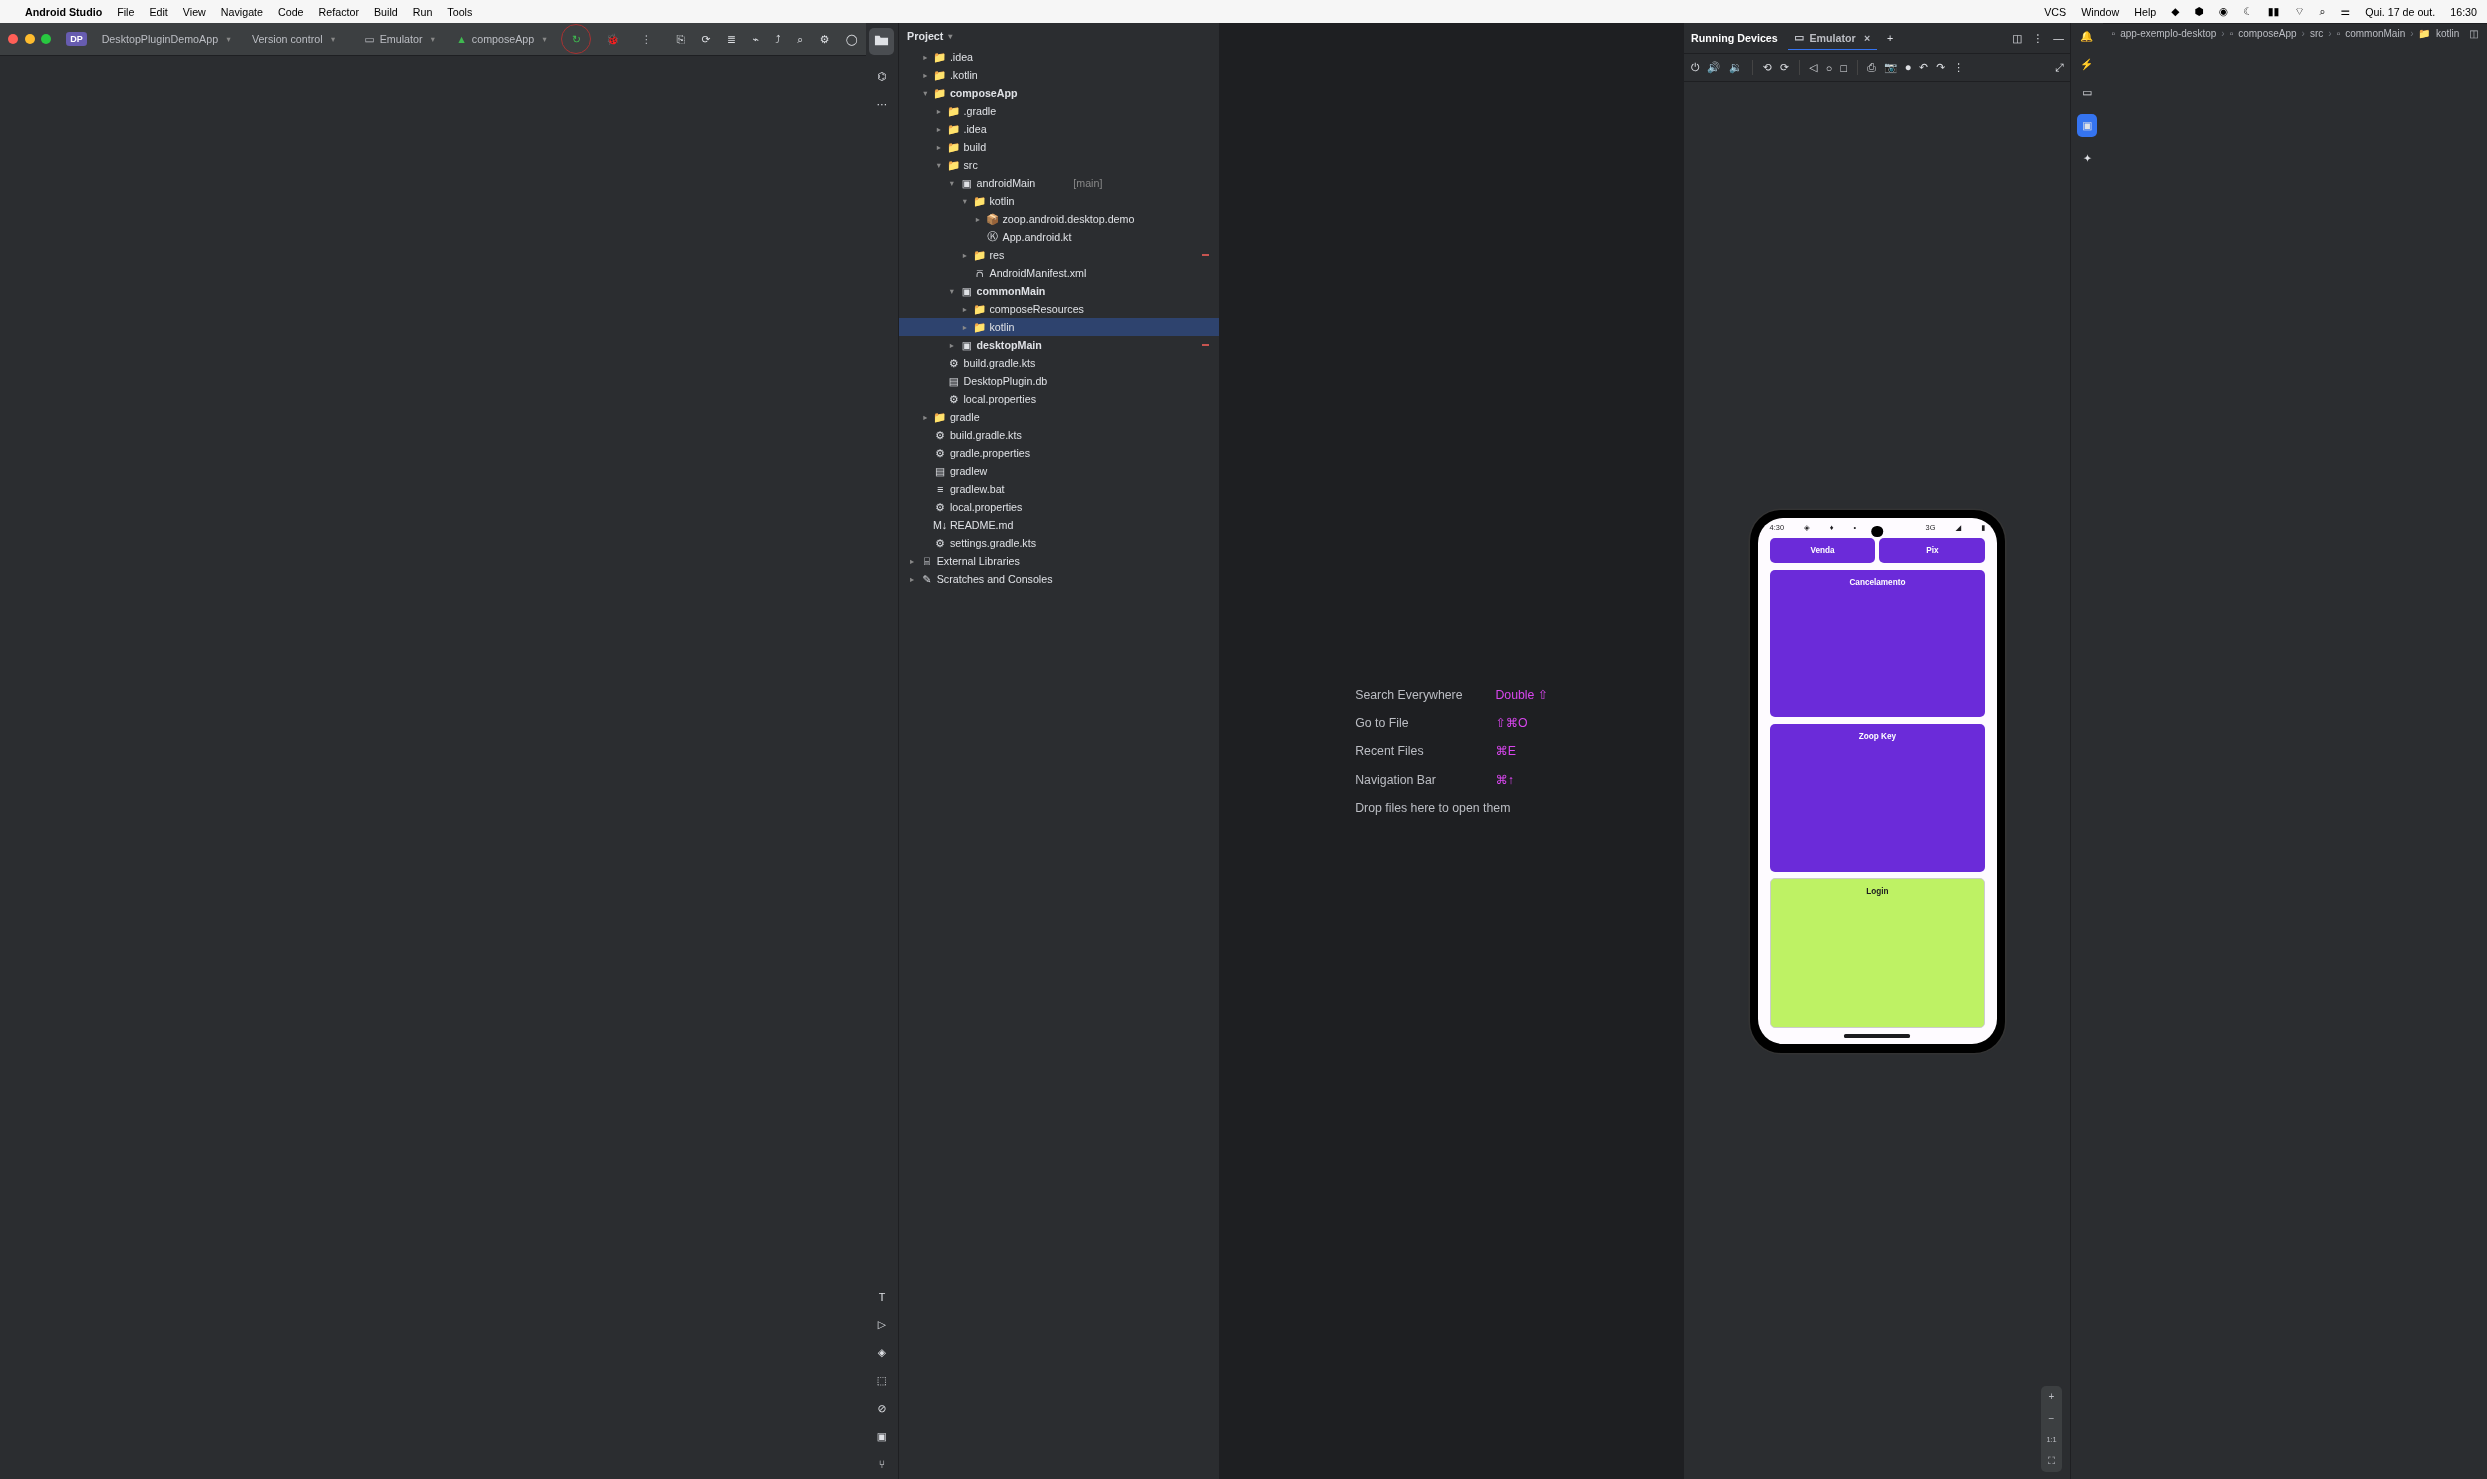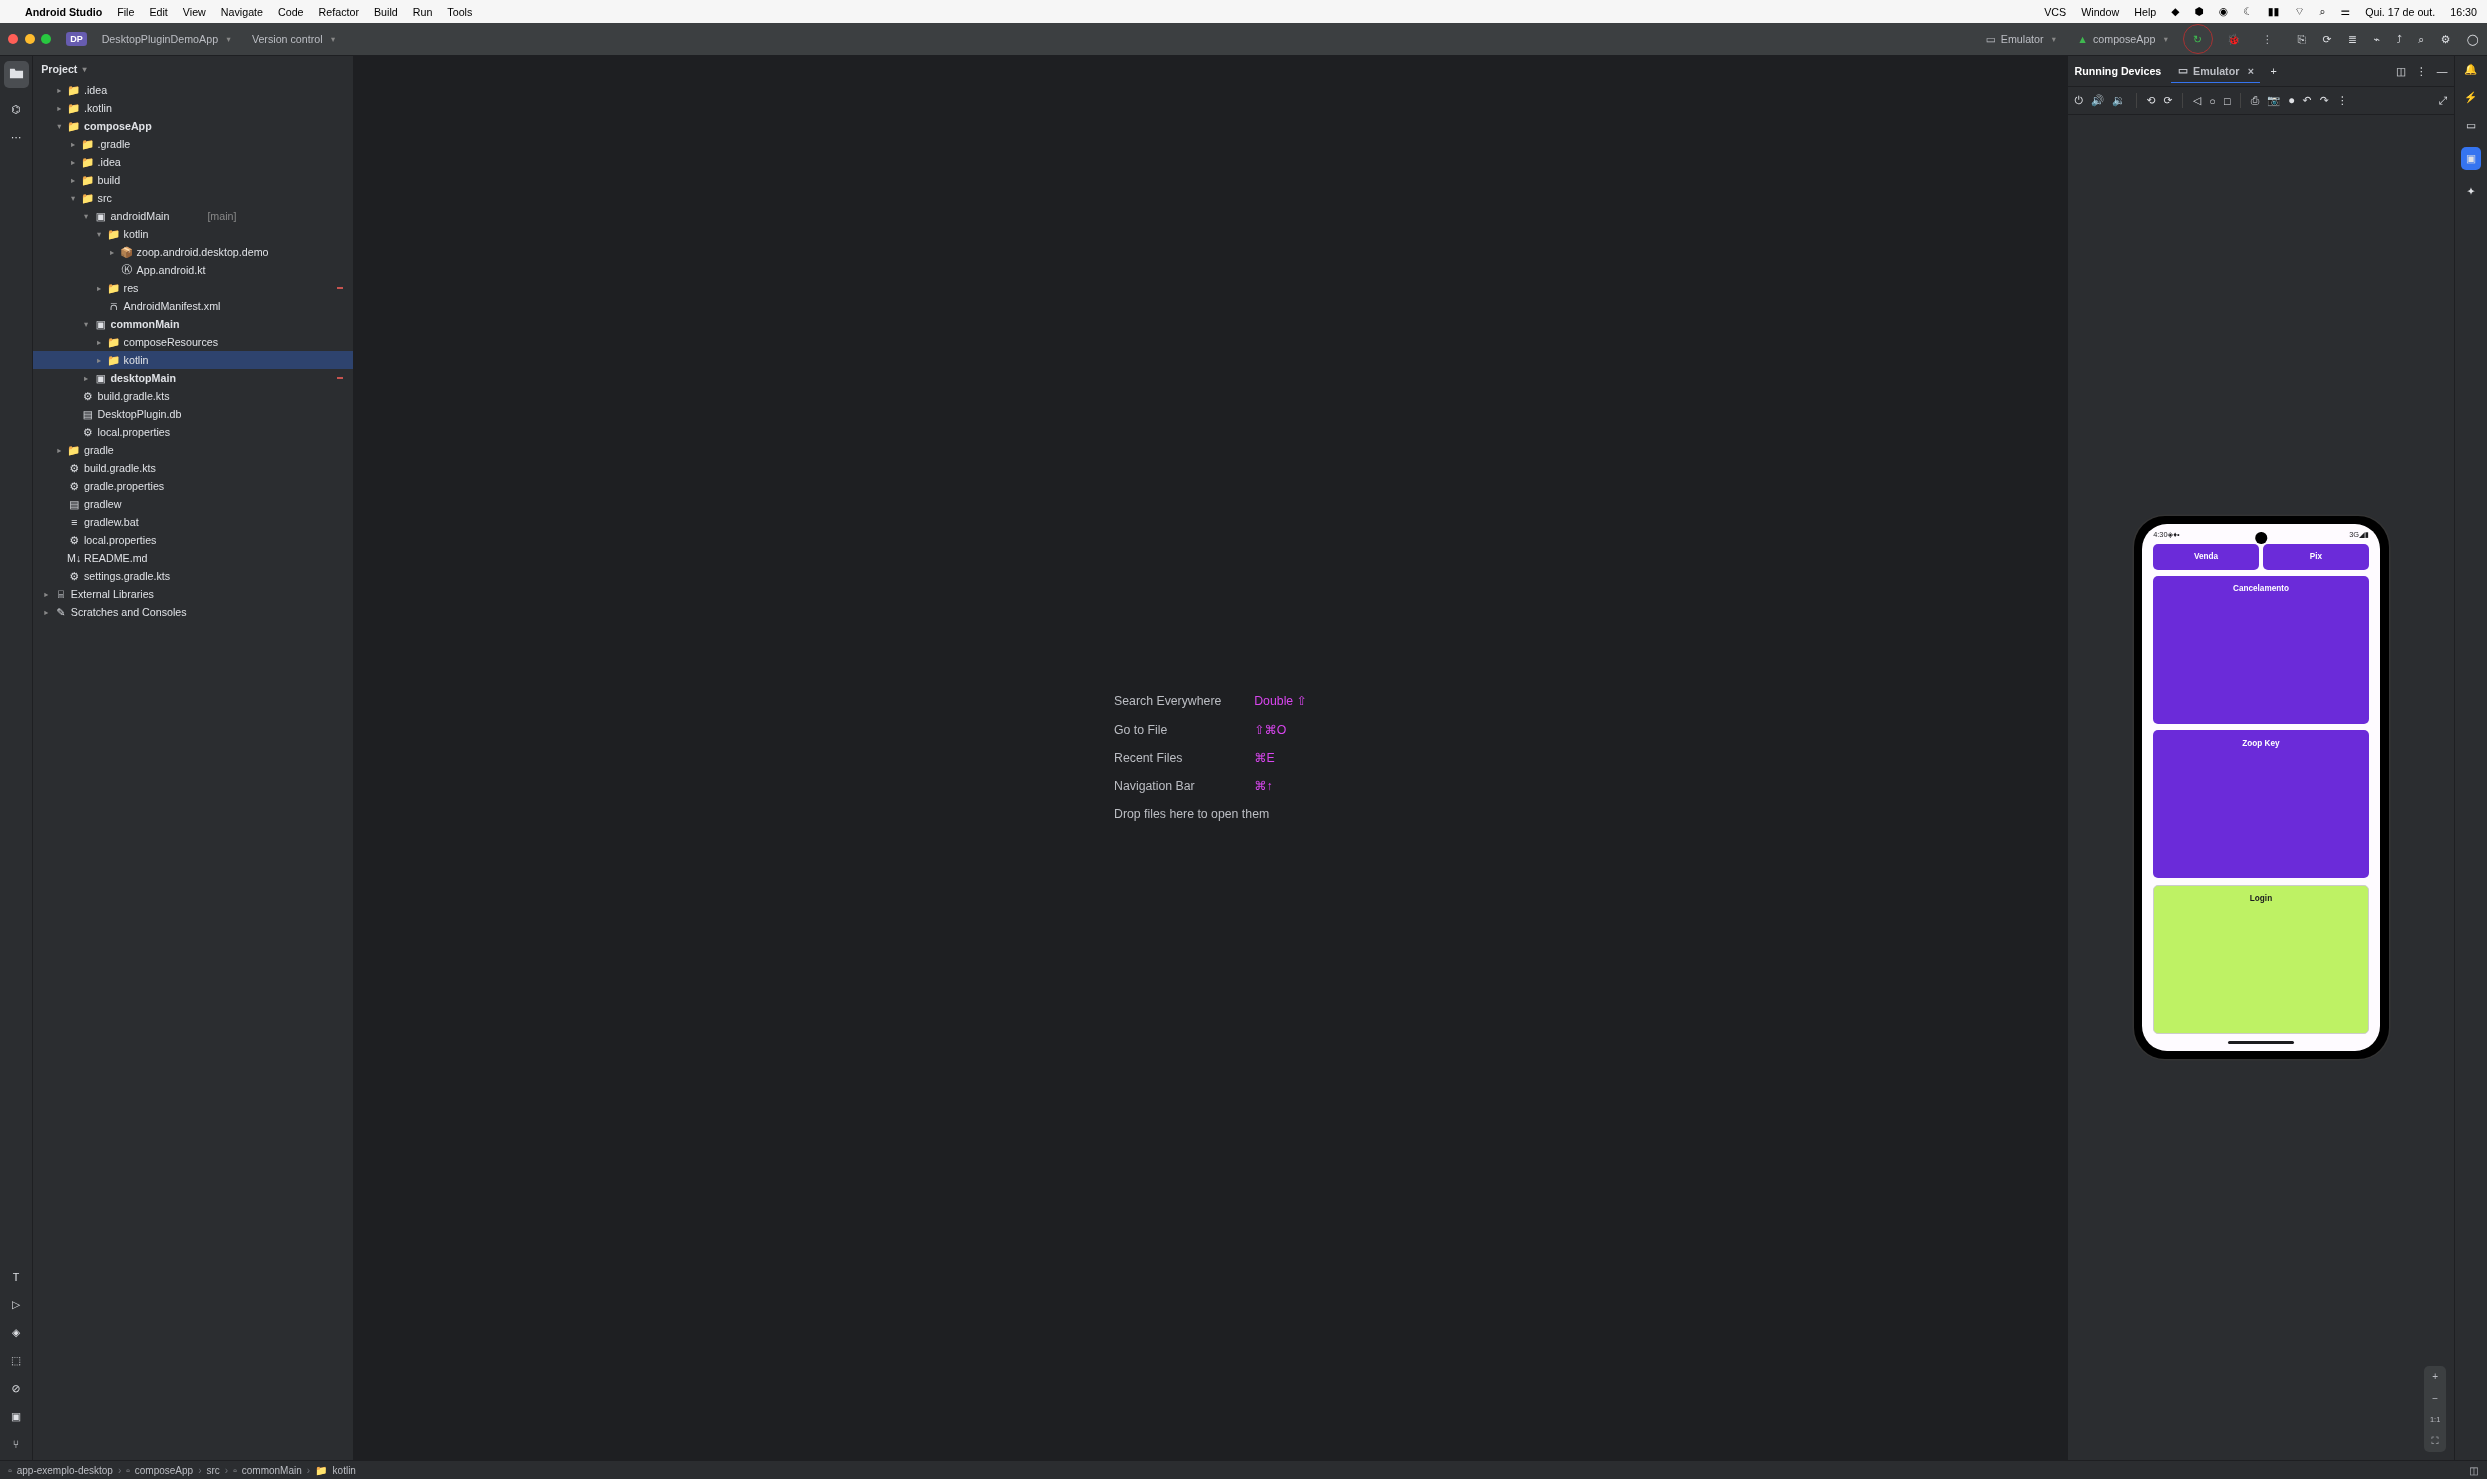--- a/index.html
+++ b/index.html
@@ -6,21 +6,21 @@
 body { background: #2b2d30; color: #dfe1e5; font-size: 10.7px; overflow: hidden; width: 2487px; height: 1480px; transform-origin: top left; }
 
 
 .macos-menubar { height: 23px; background: #f6f6f6; color: #000; display: flex; align-items: center; padding: 0 10px; gap: 15px; font-size: 10.7px; }
 .macos-menubar .apple { font-size: 12.3px; }
 .macos-menubar .app-name { font-weight: 700; }
 .macos-menubar .spacer { flex: 1; }
 .macos-menubar .right { display: flex; align-items: center; gap: 15px; }
 
 
-.window { background: #2b2d30; height: calc(100% - 23px); display: flex; flex-direction: column; }
+.window { background: #2b2d30; height: calc(100% - 23px); display: flex; flex-direction: row; }
 .titlebar { height: 33px; background: #3c3f41; display: flex; align-items: center; padding: 0 8.2px; gap: 8.2px; border-bottom: 0.8px solid #1e1f22; }
 .traffic { display: flex; gap: 6.6px; margin-right: 6.6px; }
 .traffic .dot { width: 10px; height: 10px; border-radius: 50%; }
 .traffic .r { background: #ff5f57; }
 .traffic .y { background: #febc2e; }
 .traffic .g { background: #28c840; }
 .proj-badge { background: #675cb0; color: #fff; padding: 1.6px 4.1px; border-radius: 3.3px; font-size: 9px; font-weight: 700; }
 .titlebar .spacer { flex: 1; }
 .titlebar .btn { display: flex; align-items: center; gap: 5px; padding: 3.3px 6.6px; border-radius: 3.3px; color: #bcbec4; }
 .run-circle { width: 30px; height: 30px; border: 1.6px solid #a83232; border-radius: 50%; display: flex; align-items: center; justify-content: center; }
@@ -63,21 +63,21 @@
 .emu-toolbar { height: 28px; display: flex; align-items: center; padding: 0 6.6px; gap: 8.2px; border-bottom: 0.8px solid #1e1f22; }
 .emu-toolbar .sep { width: 0.8px; height: 15px; background: #444; margin: 0 1.6px; }
 .emu-toolbar .spacer { flex: 1; }
 
 
 .device-area { flex: 1; display: flex; align-items: center; justify-content: center; background: #2b2d30; position: relative; }
 .phone { width: 255px; height: 543px; background: #000; border-radius: 31px; padding: 8.2px; position: relative; box-shadow: 0 0 0 1.6px #333; }
 .screen { width: 100%; height: 100%; background: #fefbff; border-radius: 25px; overflow: hidden; position: relative; display: flex; flex-direction: column; }
 .punch { position: absolute; top: 8.2px; left: 50%; transform: translateX(-50%); width: 11.5px; height: 11.5px; background: #000; border-radius: 50%; }
 .statusbar { height: 20px; display: flex; align-items: center; justify-content: space-between; padding: 0 11.5px; font-size: 7.4px; color: #1c1b1f; }
-.statusbar .l, .statusbar .r { display: flex; gap: 0; align-items: flex-start; }
+.statusbar .l, .statusbar .r { display: flex; gap: 20px; align-items: flex-start; }
 .app-body { flex: 1; display: flex; flex-direction: column; justify-content: center; padding: 0 11.5px; gap: 6.6px; }
 .btn-row { display: flex; gap: 4.1px; }
 .app-btn { flex: 1; background: #6b2bd9; color: #fff; border-radius: 5px; padding: 8.2px 0; text-align: center; font-size: 8.2px; font-weight: 600; }
 .app-btn.full { width: 100%; }
 .app-btn.outline { background: #bef264; color: #1c1b1f; border: 0.8px solid #ccc; }
 .navbar { height: 16.5px; display: flex; justify-content: center; align-items: center; }
 .navbar .pill { width: 66px; height: 3.3px; background: #1c1b1f; border-radius: 1.6px; }
 .zoom-ctrl { position: absolute; right: 8.2px; bottom: 8.2px; background: #3c3f41; border-radius: 5px; display: flex; flex-direction: column; width: 21.4px; }
 .zoom-ctrl div { height: 21.4px; display: flex; align-items: center; justify-content: center; color: #bcbec4; font-size: 10px; }
 

